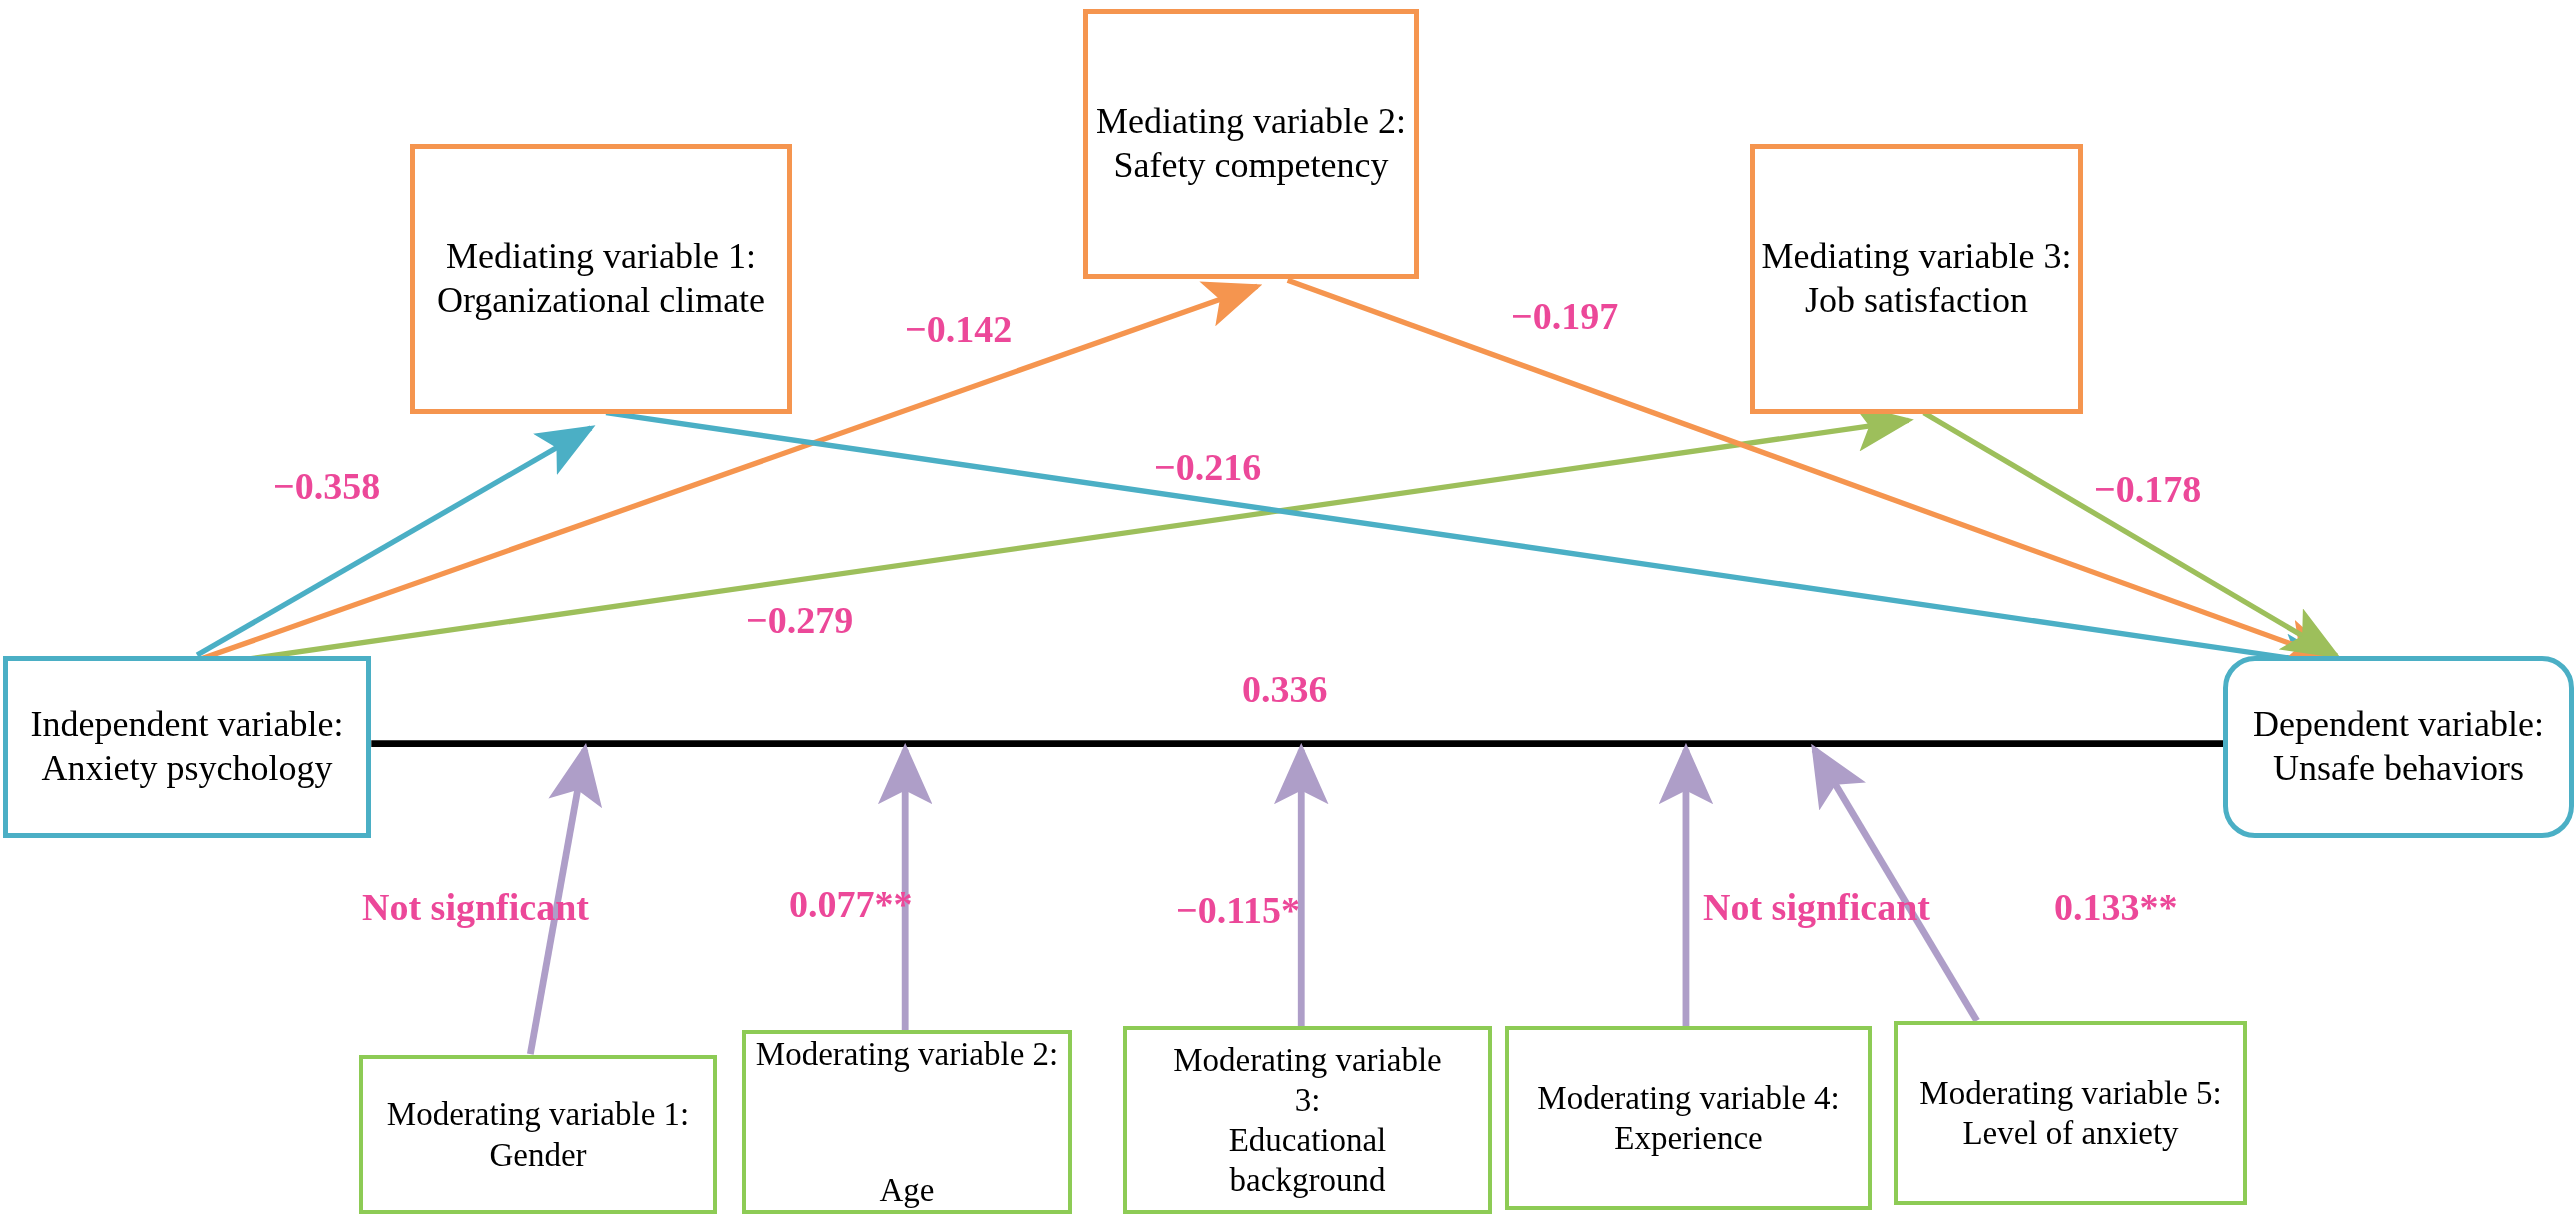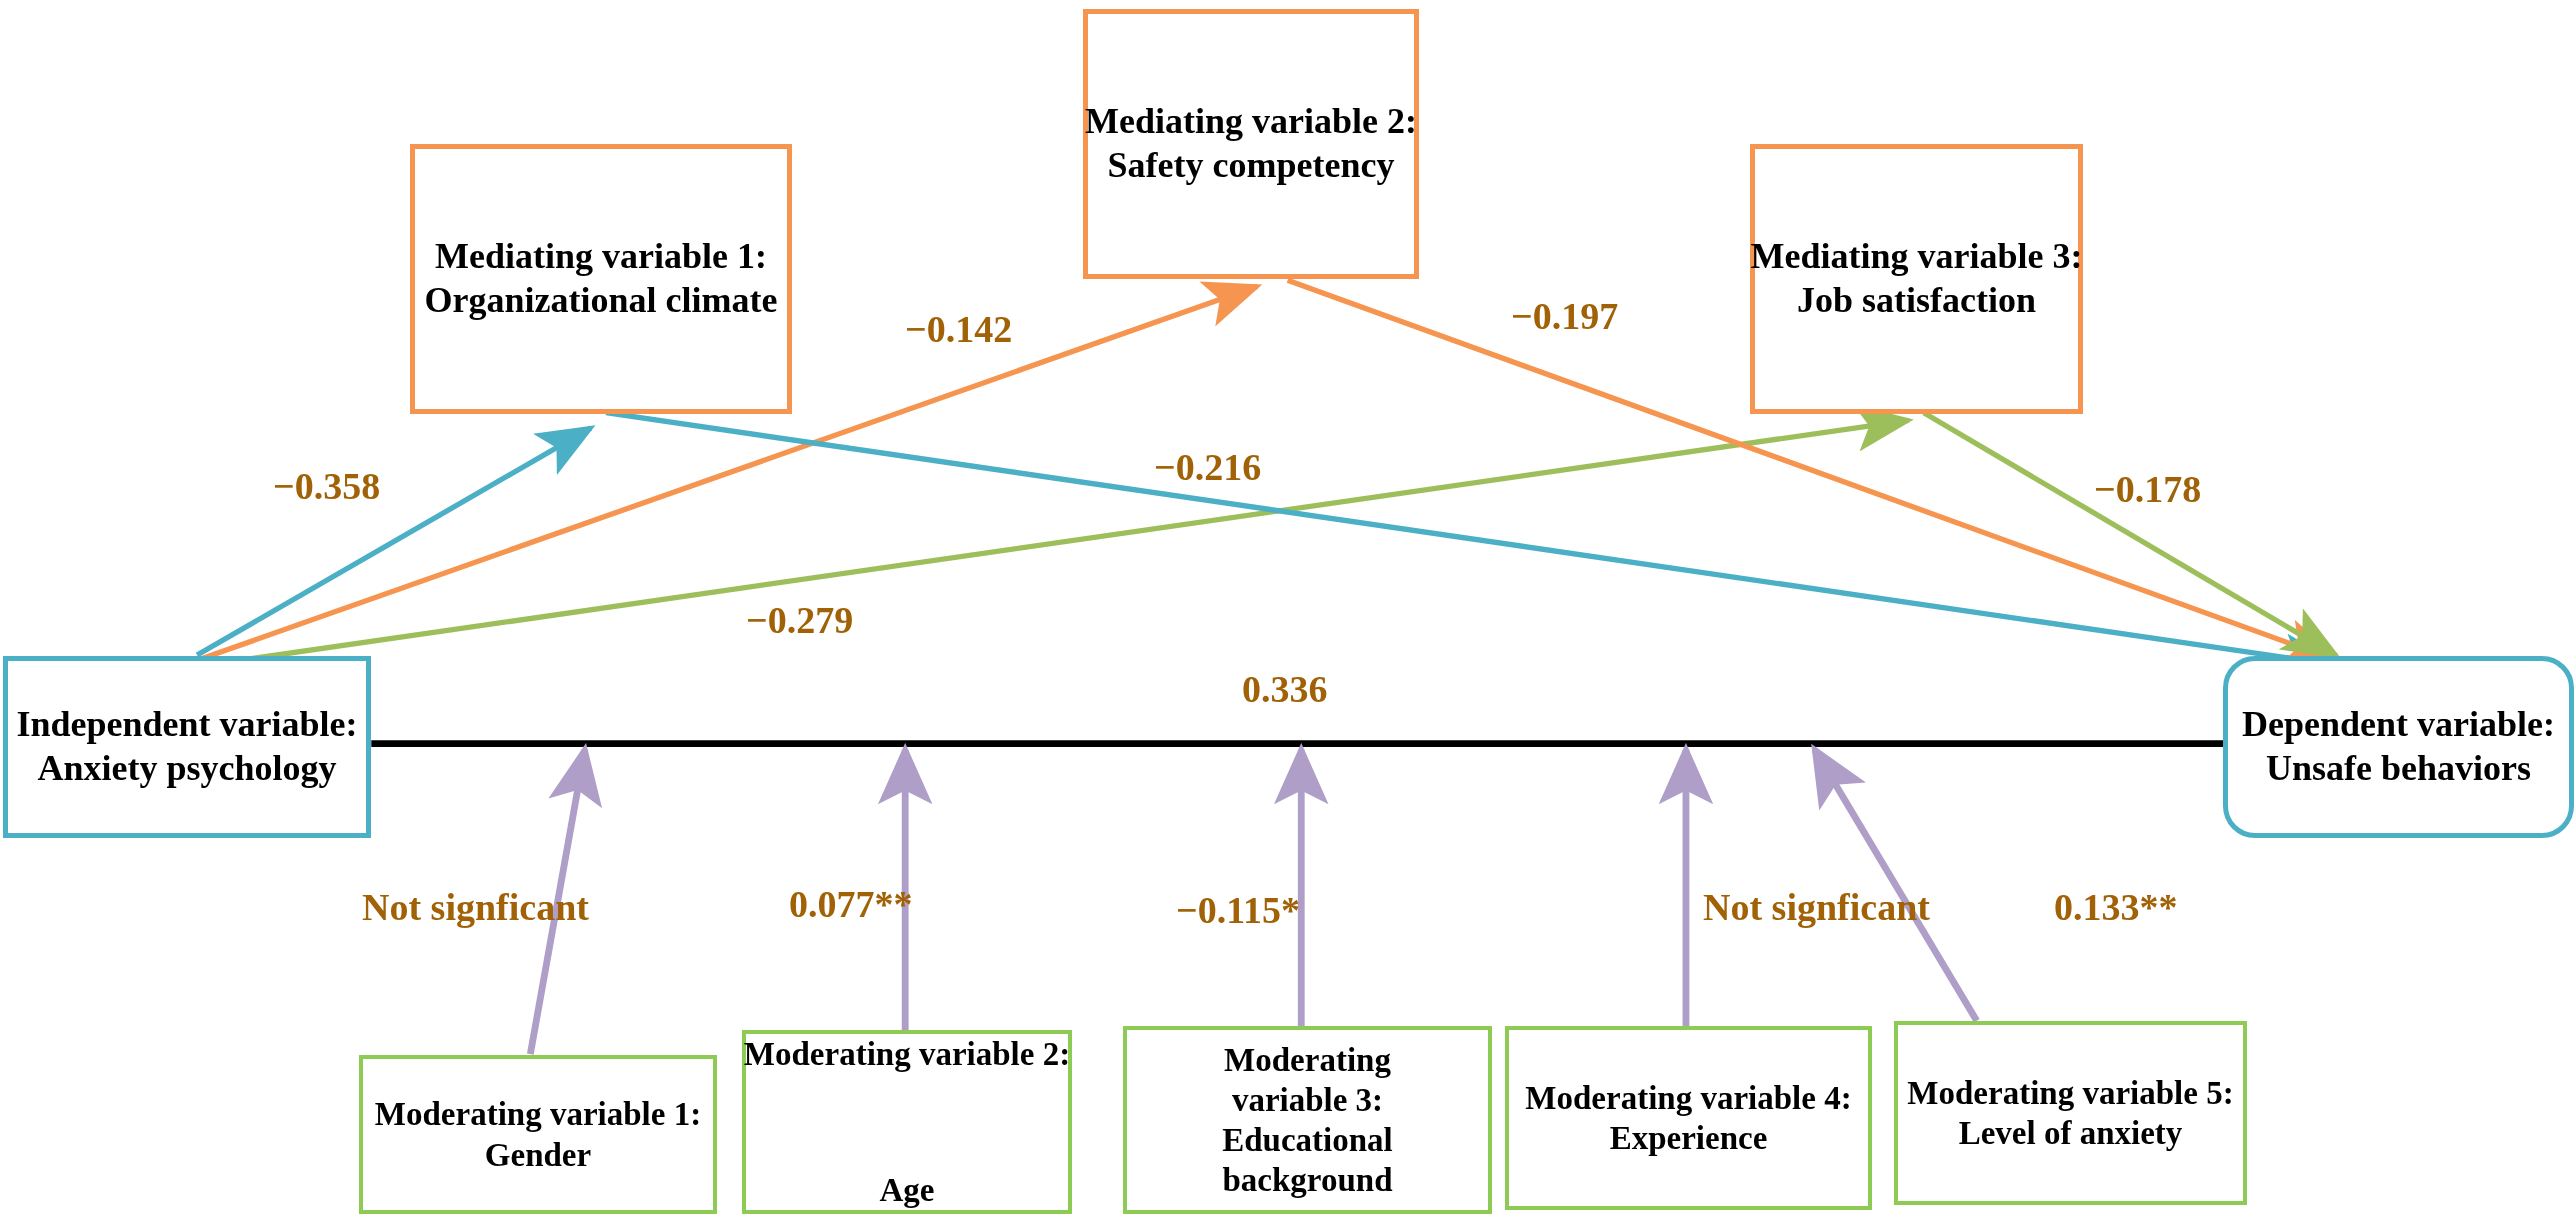--- a/index.html
+++ b/index.html
@@ -24,36 +24,36 @@
   }
   .node {
     position: absolute;
     box-sizing: border-box;
     background: #ffffff;
     display: flex;
     flex-direction: column;
     align-items: center;
     justify-content: center;
     text-align: center;
-    font-weight: bold;
+    font-weight: normal;
     color: #000000;
     line-height: 1.22;
     z-index: 3;
   }
   .node .ln { display: block; white-space: nowrap; }
   .node.wrap .ln { white-space: normal; }
 
   .node-blue   { border: 5.3px solid #4BAFC5; }
   .node-orange { border: 5.3px solid #F5954F; }
   .node-green  { border: 4.5px solid #8DCB55; }
 
   .edge-label {
     position: absolute;
     font-weight: bold;
-    color: #a16207;
+    color: #ec4899;
     white-space: nowrap;
     z-index: 4;
   }
 </style>
 </head>
 <body>
 
 <div id="canvas">
 
   <svg id="edges" viewBox="0 0 3401 1611" xmlns="http://www.w3.org/2000/svg">

